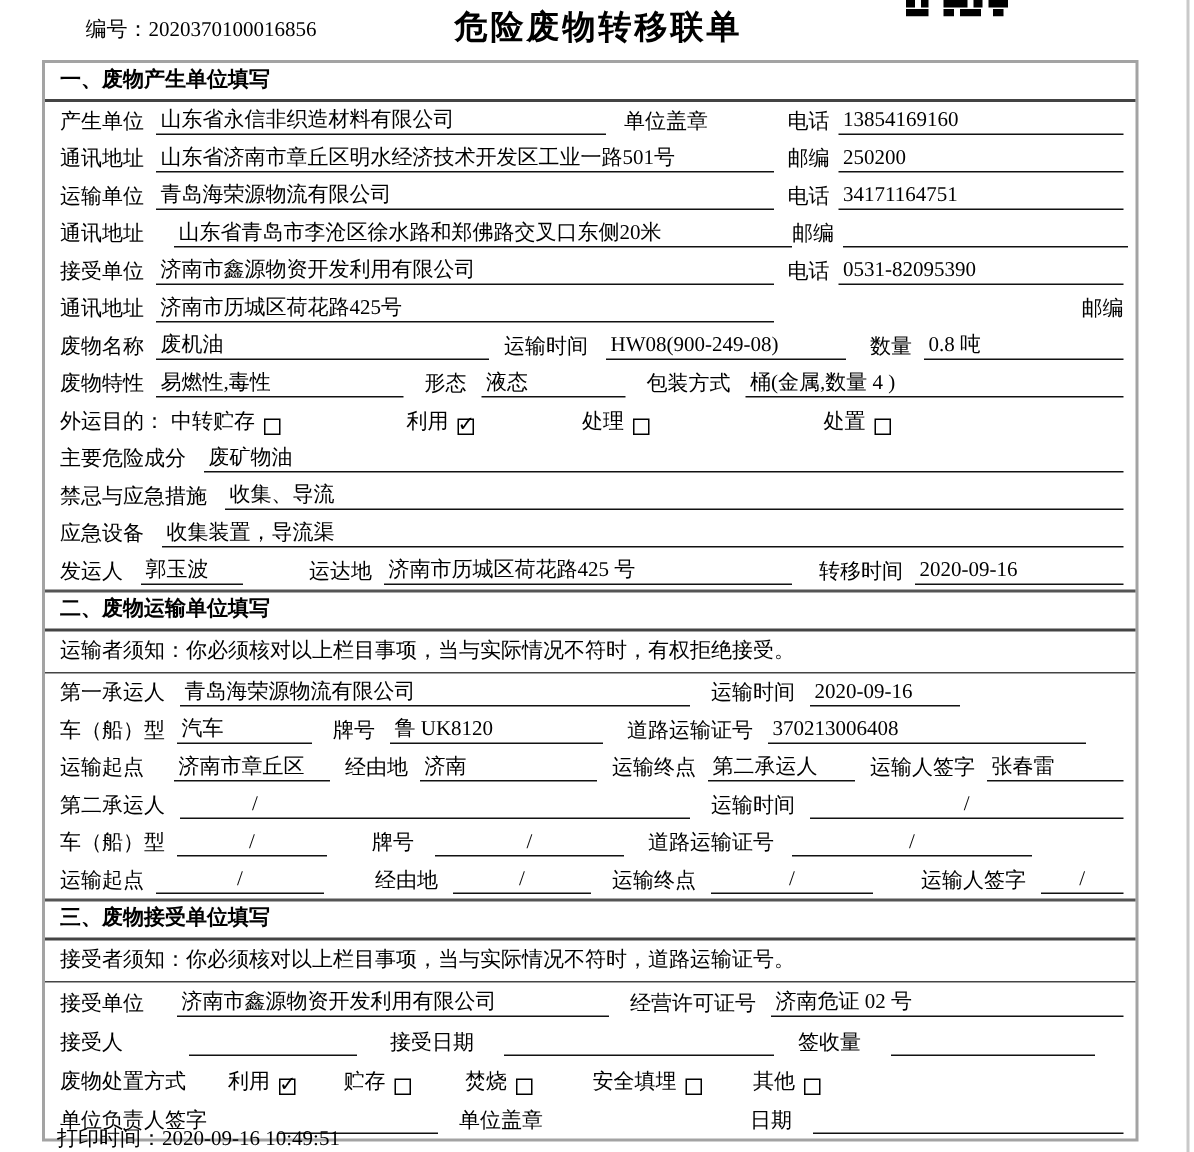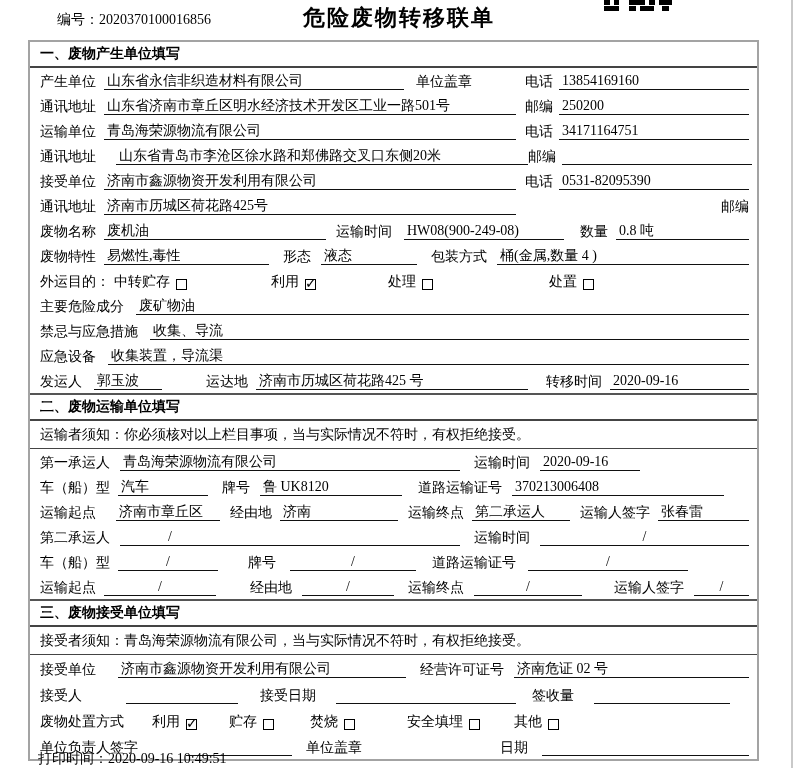--- a/index.html
+++ b/index.html
@@ -224,21 +224,21 @@
       <span class="u ctr" style="width:92px;margin-left:10px">/</span>
       <span class="lbl" style="margin-left:14px">运输终点</span>
       <span class="u ctr" style="width:108px;margin-left:10px">/</span>
       <span class="lbl" style="margin-left:32px">运输人签字</span>
       <span class="u grow ctr" style="margin-left:10px">/</span>
     </div>
   </div>
 
   <div class="sec sec3">
     <div class="sec-title">三、废物接受单位填写</div>
-    <div class="notice">接受者须知：青岛海荣源物流有限公司，当与实际情况不符时，有权拒绝接受。</div>
+    <div class="notice">接受者须知：你必须核对以上栏目事项，当与实际情况不符时，道路运输证号。</div>
 
     <div class="row">
       <span class="lbl">接受单位</span>
       <span class="u" style="width:288px;margin-left:22px">济南市鑫源物资开发利用有限公司</span>
       <span class="lbl" style="margin-left:14px">经营许可证号</span>
       <span class="u grow" style="margin-left:10px">济南危证 02 号</span>
     </div>
 
     <div class="row">
       <span class="lbl">接受人</span>
@@ -256,21 +256,21 @@
         <span class="cb checked"></span>
       </span>
       <span class="opt" style="margin-left:32px">
         <span>贮存</span>
         <span class="cb"></span>
       </span>
       <span class="opt" style="margin-left:36px">
         <span>焚烧</span>
         <span class="cb"></span>
       </span>
-      <span class="opt" style="margin-left:52px">
+      <span class="opt" style="margin-left:40px">
         <span>安全填埋</span>
         <span class="cb"></span>
       </span>
       <span class="opt" style="margin-left:34px">
         <span>其他</span>
         <span class="cb"></span>
       </span>
     </div>
 
     <div class="row">

